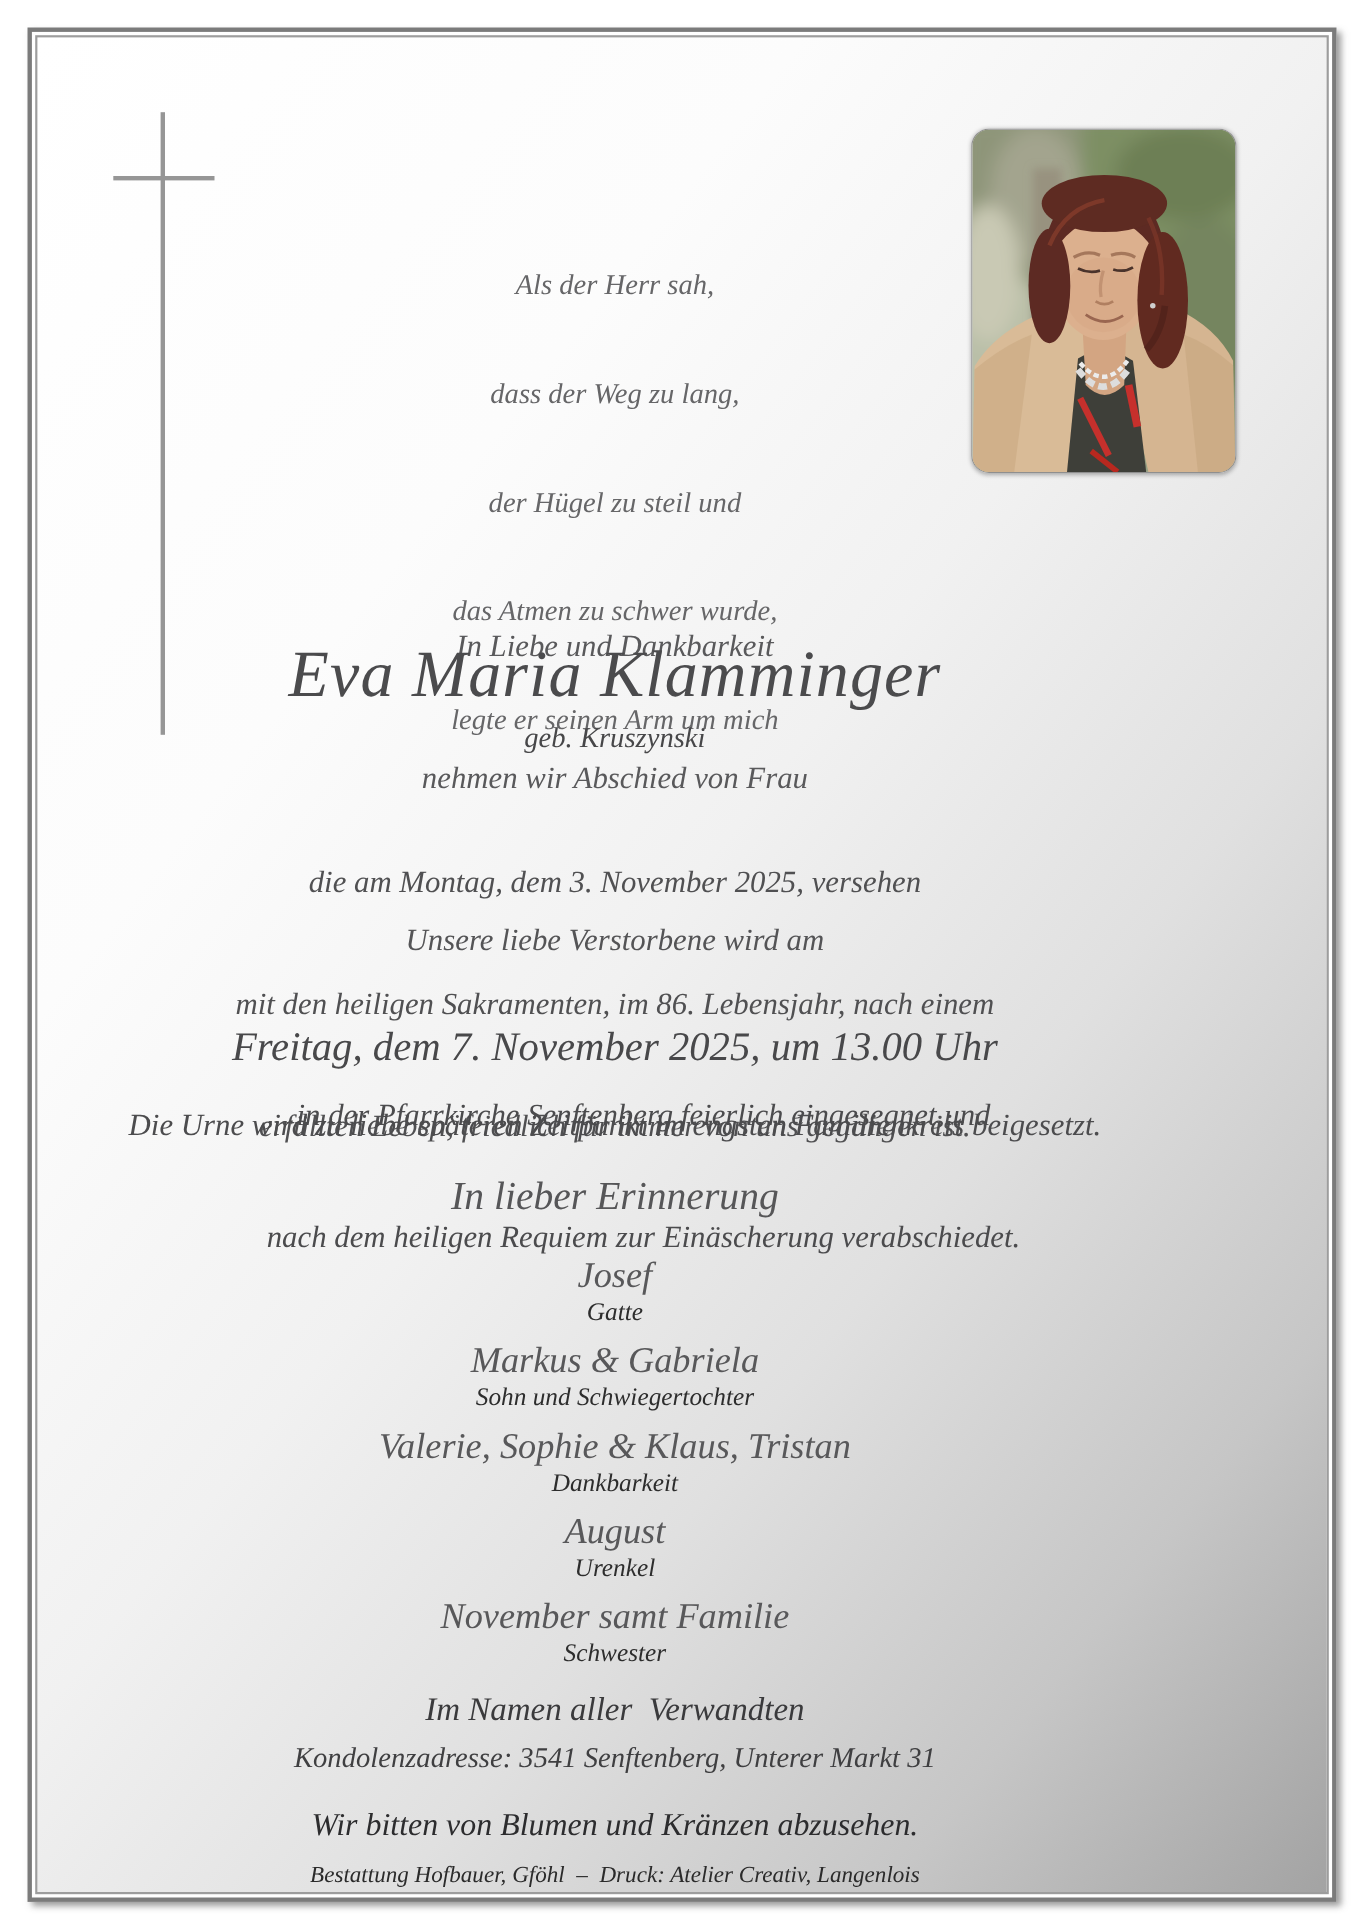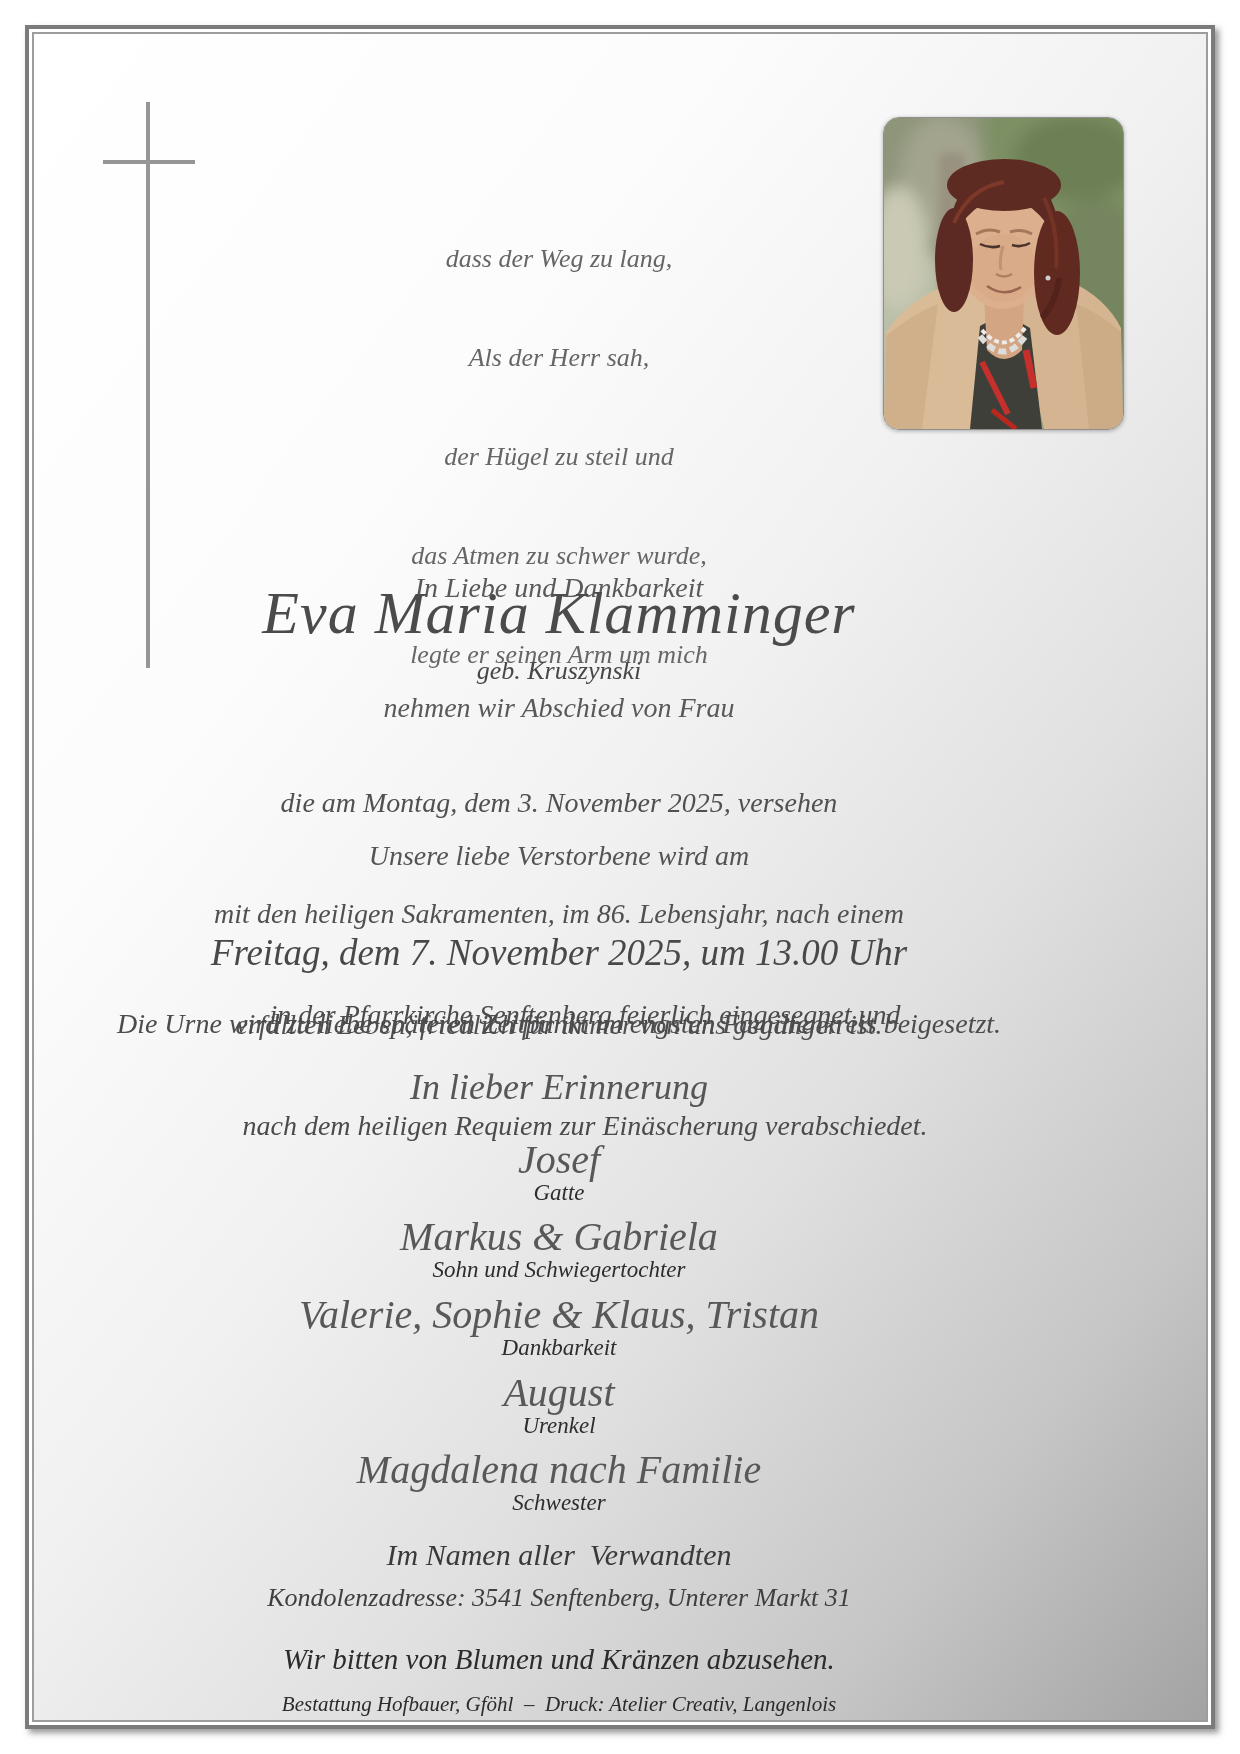--- a/index.html
+++ b/index.html
@@ -71,21 +71,21 @@
   .intro       { top: 454px; font-size: 28px; line-height: 40px; color: #59595b; }
   .name        { top: 544px; font-size: 60px; line-height: 70px; color: #4b4b4d; letter-spacing: 1px; }
   .birthname   { top: 622px; font-size: 26px; color: #474749; }
   .notice      { top: 676px; font-size: 28px; line-height: 37px; color: #505052; }
   .fun-intro   { top: 806px; font-size: 28px; color: #545456; }
   .fun-date    { top: 884px; font-size: 37px; line-height: 46px; color: #48484a; margin-top: 12px; }
   .fun-detail  { top: 888px; font-size: 28px; line-height: 37px; color: #4b4b4d; padding-left: 26px; }
   .urn         { top: 974px; font-size: 28px; color: #4c4c4e; }
   .remember    { top: 1032px; font-size: 36px; color: #565658; }
   .m-entry     { position: absolute; left: 0; width: 100%; text-align: center; }
-  .m-names     { font-size: 40px; line-height: 34px; color: #58585a; }
+  .m-names     { font-size: 33px; line-height: 34px; color: #58585a; }
   .m-relation  { font-size: 23px; line-height: 26px; color: #2d2d2d; margin-top: 3px; }
   .m-0 { top: 1109px; }
   .m-1 { top: 1186px; }
   .m-2 { top: 1264px; }
   .m-3 { top: 1342px; }
   .m-4 { top: 1419px; }
   .in-namen    { top: 1504px; font-size: 30px; color: #3a3a3c; }
   .kondolenz   { top: 1549px; font-size: 26px; color: #3f3f41; }
   .blumen      { top: 1609px; font-size: 29px; color: #2c2c2e; }
   .imprint     { top: 1658px; font-size: 21px; color: #2b2b2b; }
@@ -159,22 +159,22 @@
         <circle cx="164" cy="160" r="2.5" fill="#cfcfcf"></circle>
 
         <path d="M98,212 Q120,238 141,210" stroke="#ececec" stroke-width="4" stroke-dasharray="5 3" fill="none"></path>
         <path d="M96,218 Q120,250 143,216" stroke="#dddddd" stroke-width="6" stroke-dasharray="8 4" fill="none"></path>
       </svg>
     </div>
 
     <div class="content">
 
       <div class="block poem">
+        <div>Als der Herr sah,</div>
         <div>dass der Weg zu lang,</div>
-        <div>Als der Herr sah,</div>
         <div>der Hügel zu steil und</div>
         <div>das Atmen zu schwer wurde,</div>
         <div>legte er seinen Arm um mich</div>
       </div>
 
       <div class="block intro">
         <div>In Liebe und Dankbarkeit</div>
         <div>nehmen wir Abschied von Frau</div>
       </div>
 
@@ -209,21 +209,21 @@
       </div>
       <div class="m-entry m-2">
         <div class="m-names">Valerie, Sophie &amp; Klaus, Tristan</div>
         <div class="m-relation">Dankbarkeit</div>
       </div>
       <div class="m-entry m-3">
         <div class="m-names">August</div>
         <div class="m-relation">Urenkel</div>
       </div>
       <div class="m-entry m-4">
-        <div class="m-names">Magdalena nach Familie</div>
+        <div class="m-names">November samt Familie</div>
         <div class="m-relation">Schwester</div>
       </div>
 
       <div class="block in-namen">Im Namen aller  Verwandten</div>
       <div class="block kondolenz">Kondolenzadresse: 3541 Senftenberg, Unterer Markt 31</div>
       <div class="block blumen">Wir bitten von Blumen und Kränzen abzusehen.</div>
       <div class="block imprint">Bestattung Hofbauer, Gföhl  –  Druck: Atelier Creativ, Langenlois</div>
 
     </div>
   </div>

